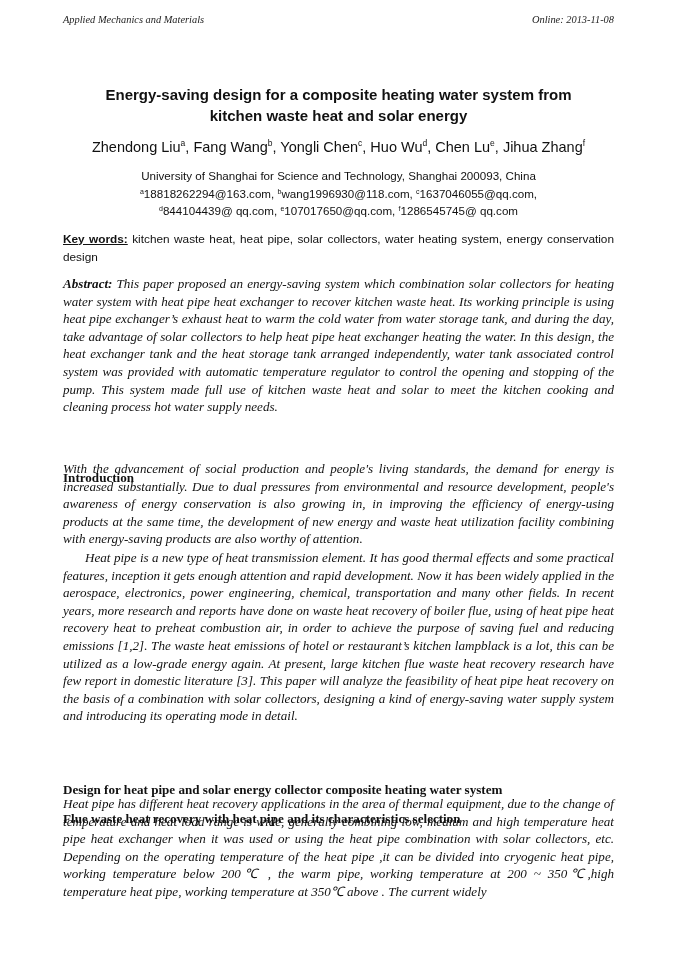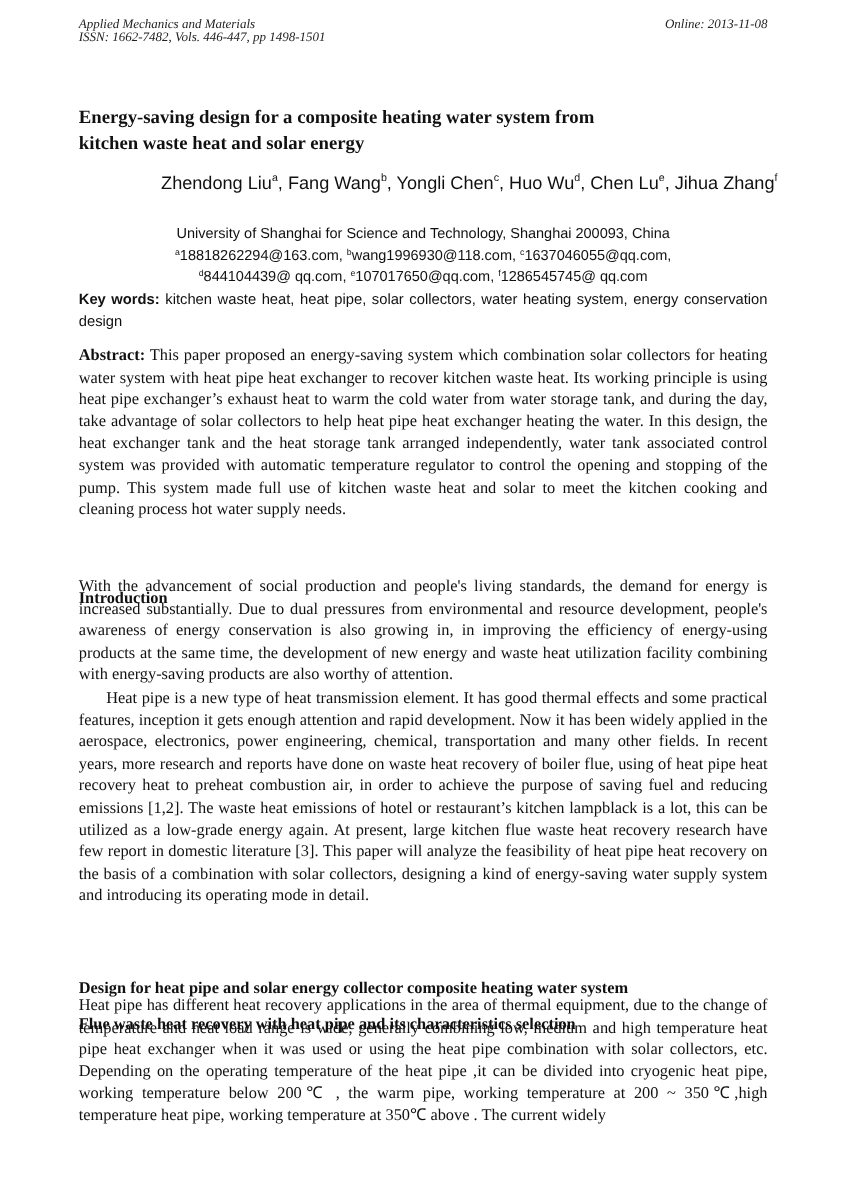--- a/index.html
+++ b/index.html
@@ -1,41 +1,40 @@
 <!DOCTYPE html>
 <html><head>
   <meta charset="utf-8">
   <style>
     html, body { margin: 0; padding: 0; background: #ffffff; }
     body { width: 678px; height: 959px; position: relative; overflow: hidden; color: #111; }
     .page { position: absolute; left: 63px; top: 0; width: 551px; }
     .hdr { position: absolute; top: 14px; left: 0; width: 551px; font-family: "Liberation Serif", serif; font-style: italic; font-size: 10.4px; line-height: 11.2px; color: #222; }
     .hdr .online { position: absolute; right: 0; top: 0; }
-    .title { position: absolute; top: 84px; left: 0; width: 551px; font-family: Liberation Serif, serif; font-weight: bold; font-size: 15px; line-height: 21px; }
-    .authors { position: absolute; top: 137px; left: -8px; width: 567px; text-align: right; font-family: "Liberation Sans", sans-serif; font-size: 14.5px; line-height: 20px; white-space: nowrap; }
+    .title { position: absolute; top: 84px; left: 0; width: 551px; text-align: center; font-family: Liberation Sans, sans-serif; font-weight: bold; font-size: 15px; line-height: 21px; }
+    .authors { position: absolute; top: 137px; left: -8px; width: 567px; text-align: center; font-family: "Liberation Sans", sans-serif; font-size: 14.5px; line-height: 20px; white-space: nowrap; }
     .authors sup { font-size: 8.5px; vertical-align: 6px; line-height: 0; }
-    .affil { position: absolute; top: 167px; left: 0; width: 551px; text-align: center; font-family: "Liberation Sans", sans-serif; font-size: 11.6px; line-height: 17.5px; margin-top: 11px; }
+    .affil { position: absolute; top: 167px; left: 0; width: 551px; text-align: center; font-family: "Liberation Sans", sans-serif; font-size: 11.6px; line-height: 17.5px; }
     .affil sup { font-size: 7px; vertical-align: 4px; line-height: 0; }
     .kw { position: absolute; top: 230px; left: 0; width: 551px; font-family: "Liberation Sans", sans-serif; font-size: 11.8px; line-height: 18px; text-align: justify; }
-    .kw b { font-weight: bold; }
-    .serif { font-family: "Liberation Serif", serif; font-size: 13.1px; line-height: 17.6px; text-align: justify; }
+    .kw b { font-weight: bold; text-decoration: underline; }
+    .serif { font-family: "Liberation Serif", serif; font-size: 13.1px; line-height: 17.6px; text-align: justify; font-style: italic; }
     .abstract { position: absolute; top: 275px; left: 0; width: 551px; }
     .sec { position: absolute; left: 0; width: 551px; font-family: "Liberation Serif", serif; font-weight: bold; font-size: 13.1px; line-height: 17.6px; margin-top: 33px; }
     .intro-p1 { position: absolute; top: 460px; left: 0; width: 551px; }
     .intro-p2 { position: absolute; top: 549px; left: 0; width: 551px; text-indent: 22px; }
     .design-p1 { position: absolute; top: 795px; left: 0; width: 551px; }
   </style>
 </head>
 <body>
 
 <div class="page">
 
   <div class="hdr">
     <div>Applied Mechanics and Materials</div>
-    <div>ISSN: 1662-7482, Vols. 446-447, pp 1498-1501</div>
     <div class="online">Online: 2013-11-08</div>
   </div>
 
   <div class="title">
     <div>Energy-saving design for a composite heating water system from</div>
     <div>kitchen waste heat and solar energy</div>
   </div>
 
   <div class="authors">
     <span><span>Zhendong Liu</span><sup>a</sup></span>, 

